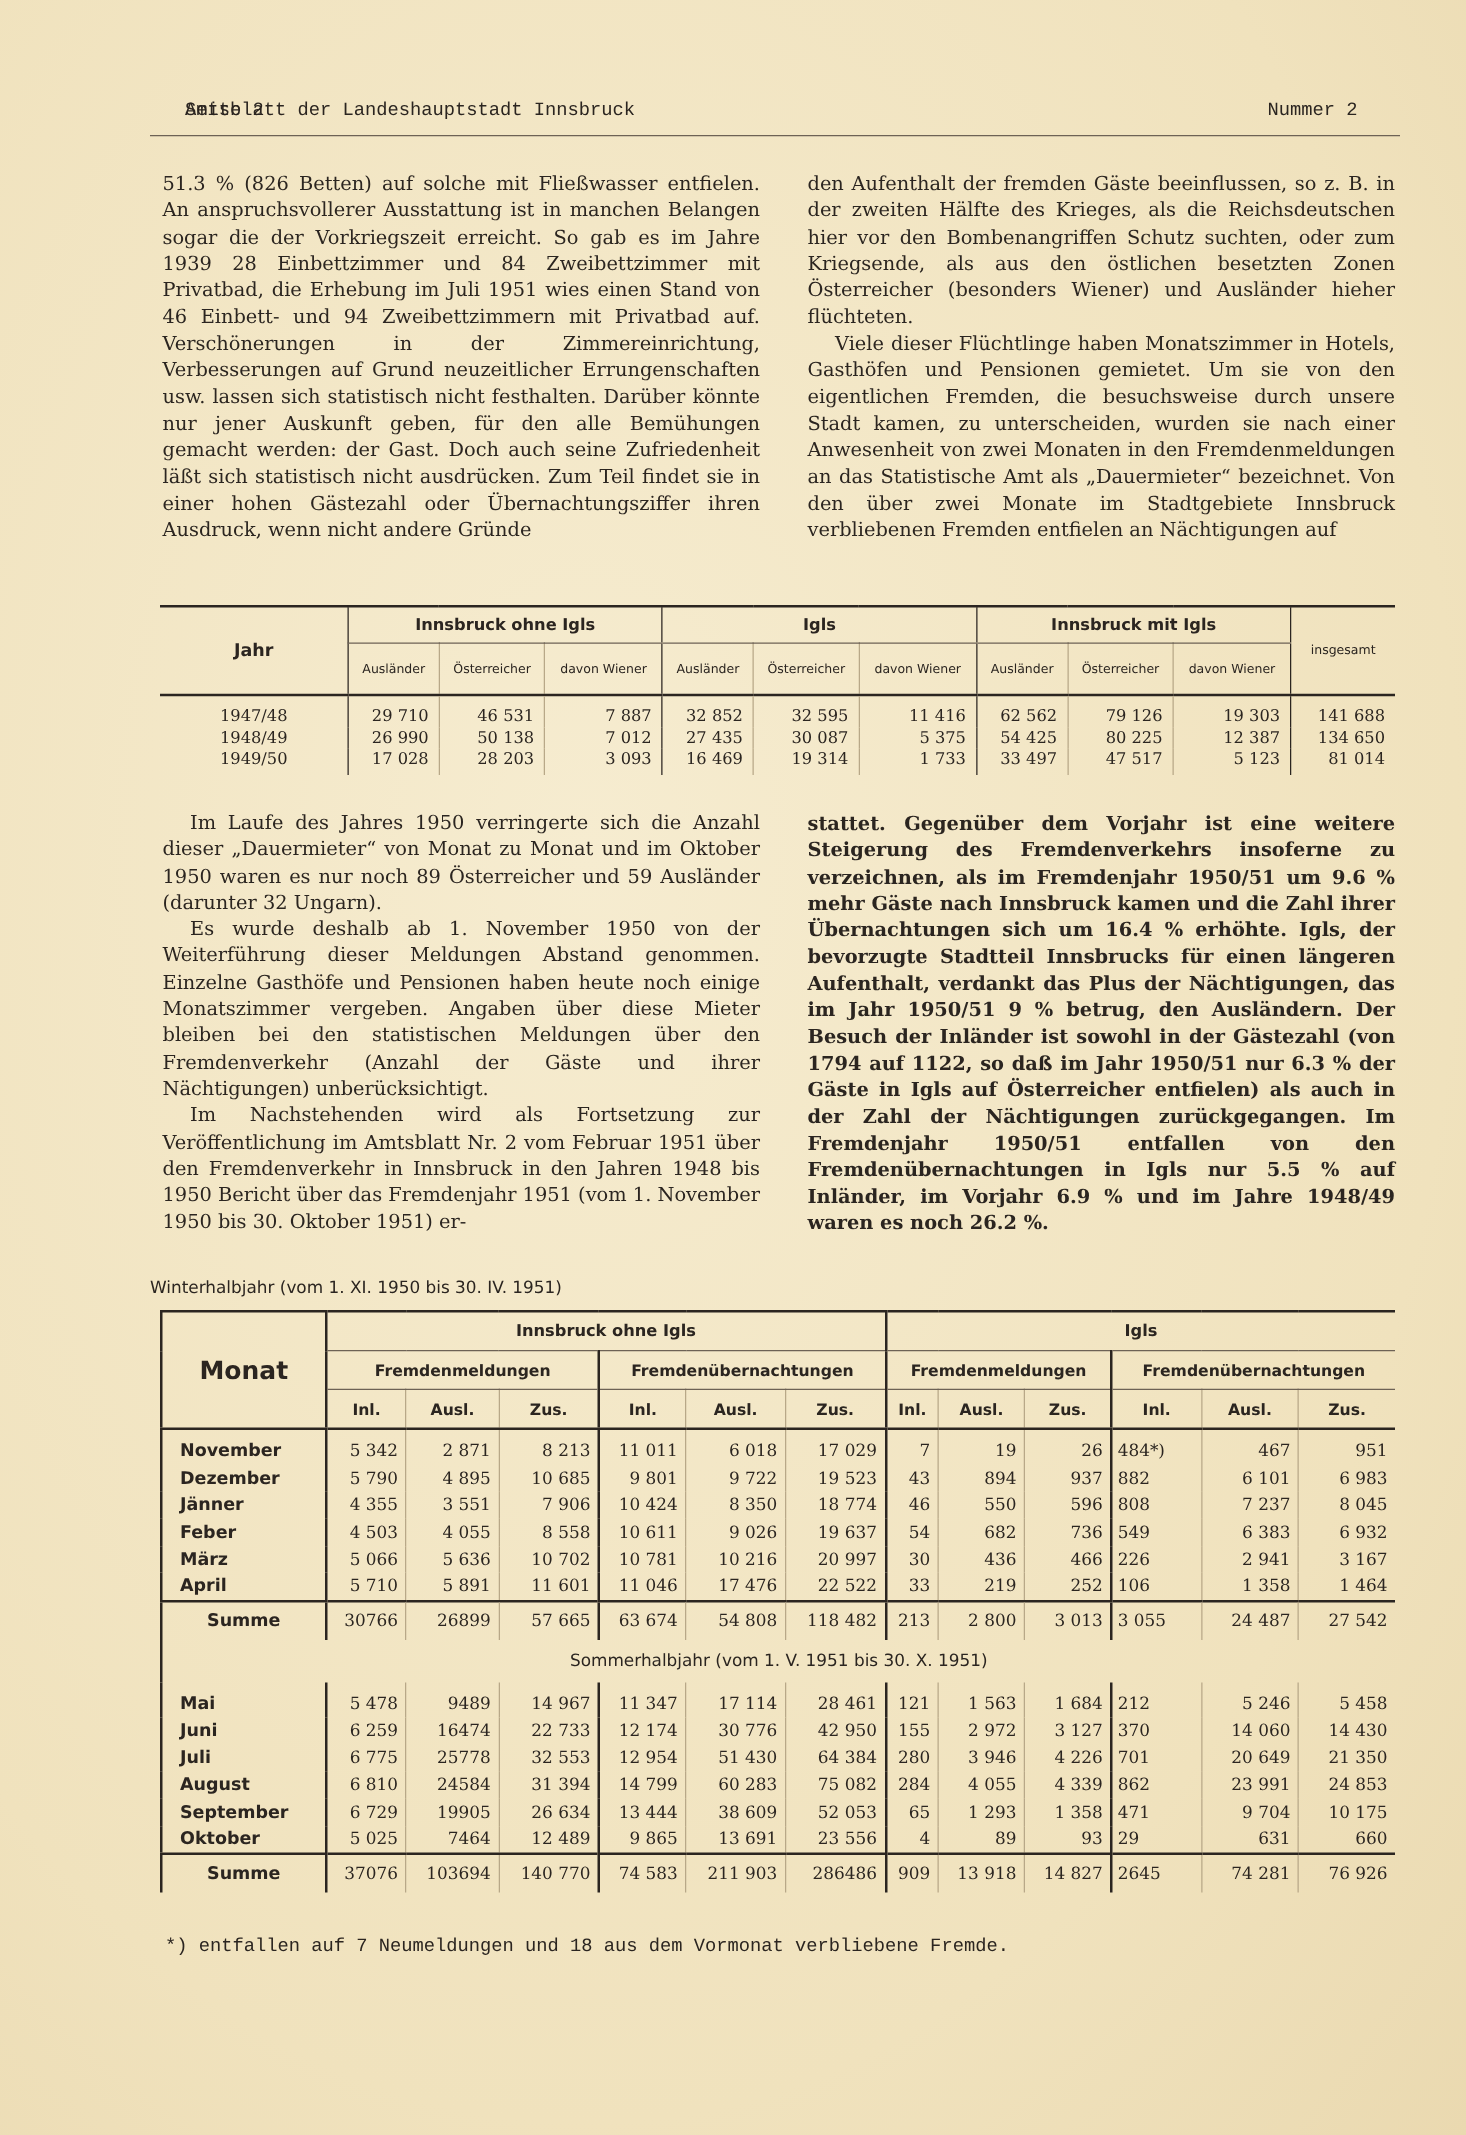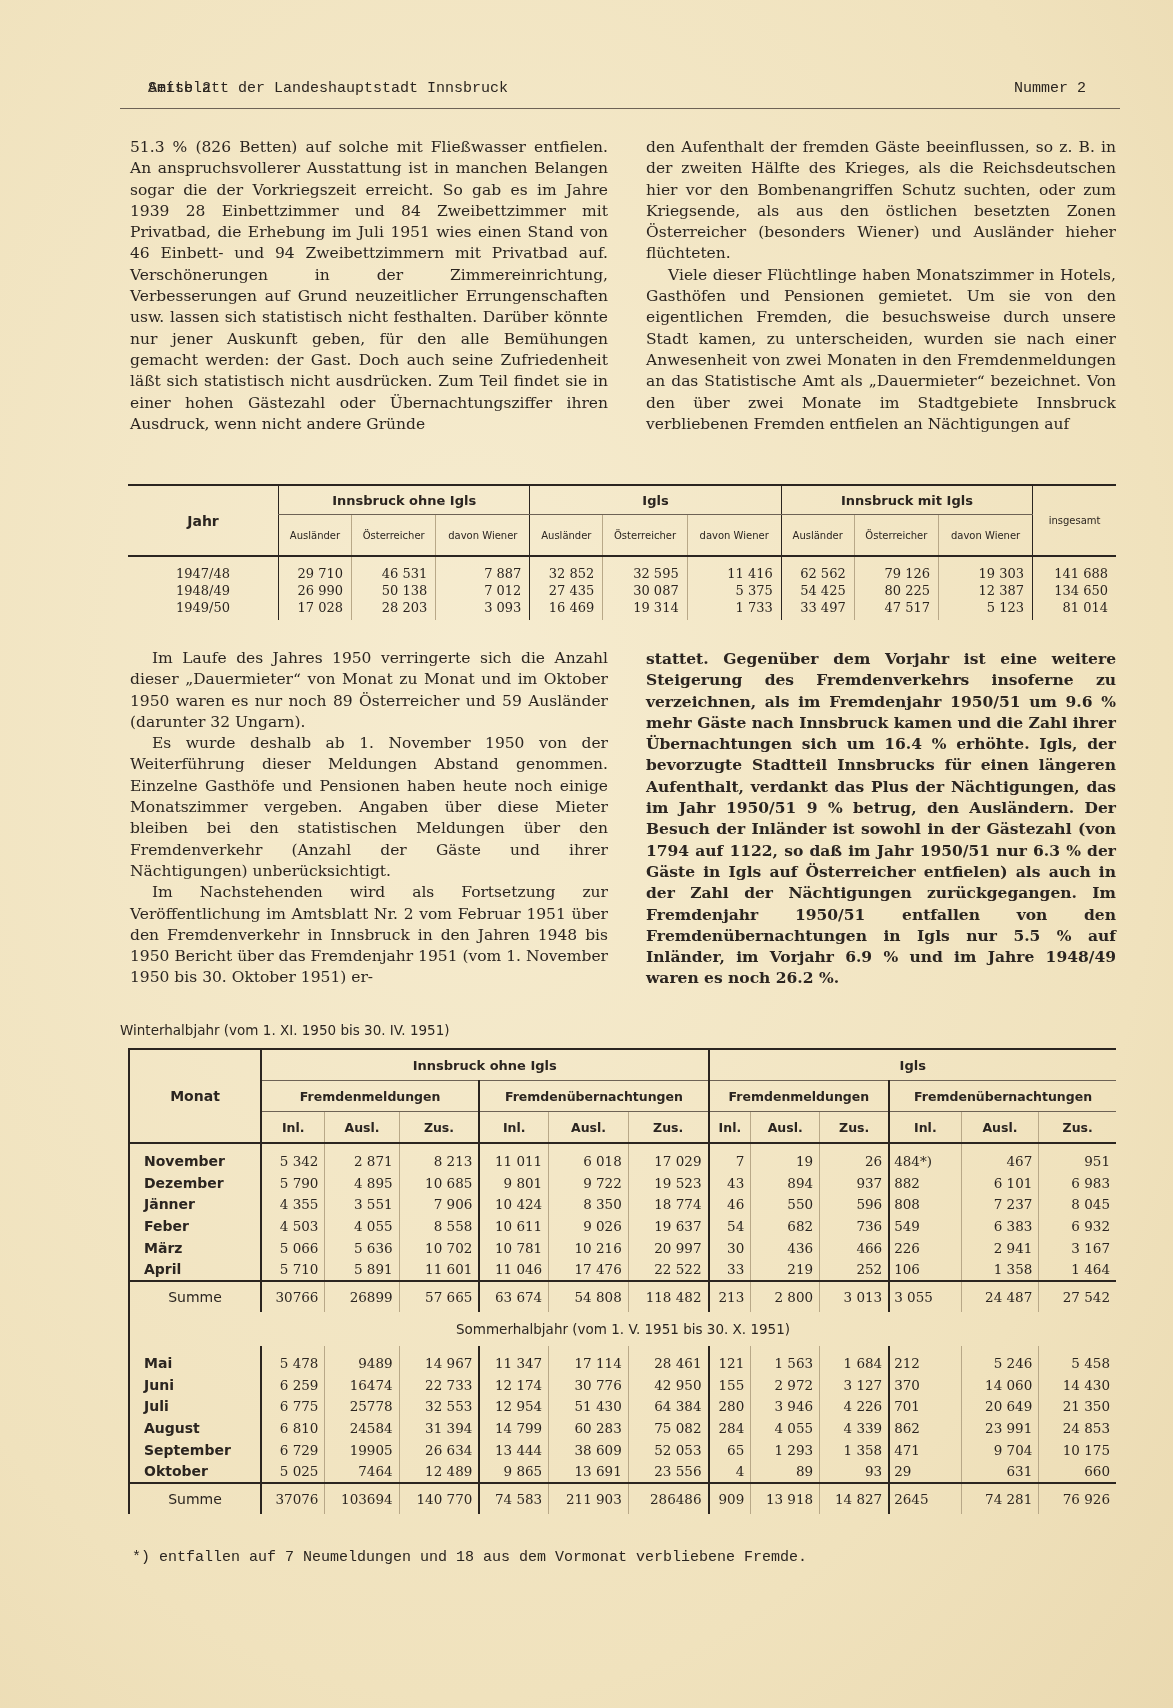--- a/index.html
+++ b/index.html
@@ -45,24 +45,24 @@
   .caption { position: absolute; top: 1022px; left: 120px; width: 1000px; text-align: left;
     font-size: 13.5px; font-family: "DejaVu Sans", sans-serif; }
 
   
   .t2 { left: 128px; top: 1048px; width: 988px; font-size: 12.5px; border-top: 2px solid #2b2520;
     border-left: 2px solid #2b2520; }
   .t2 th { font-family: "DejaVu Sans", sans-serif; font-weight: bold; font-size: 12.5px; }
   .t2 .h1 { height: 30px; border-bottom: 1px solid #6d6255; font-size: 13px; }
   .t2 .h2 { height: 30px; border-bottom: 1px solid #6d6255; margin-left: 24px; }
   .t2 .h3 { height: 30px; border-bottom: 2px solid #2b2520; }
-  .t2 .monat { font-size: 14px; }
+  .t2 .monat { font-size: 20px; }
   .t2 td { text-align: right; padding-right: 6px; height: 21.7px; font-size: 13.5px; }
   .t2 td.mn { text-align: left; padding-left: 14px; padding-right: 0; font-family: "DejaVu Sans", sans-serif; font-weight: bold; font-size: 14px; margin-top: 46px; }
-  .t2 td.sum { text-align: center; padding-left: 0; padding-right: 0; font-family: "DejaVu Sans", sans-serif; font-weight: normal; font-size: 14px; }
+  .t2 td.sum { text-align: center; padding-left: 0; padding-right: 0; font-family: "DejaVu Sans", sans-serif; font-weight: bold; font-size: 14px; }
   .t2 .blk { border-left: 2px solid #2b2520; }
   .t2 .thin { border-left: 1px solid #b8a888; }
   .t2 .sumrow td { border-top: 2px solid #2b2520; height: 30px; }
   .t2 .firstrow td { padding-top: 6px; }
   .t2 .summer-cap td { height: 34px; text-align: center; font-family: "DejaVu Sans", sans-serif; font-size: 13.5px; padding: 0; }
   .t2 td.left-ast { text-align: left; padding-left: 4px; }
 
   .footnote { position: absolute; top: 1549px; left: 132px; font-size: 15px; font-family: Liberation Mono, monospace; }
 </style>
 </head>

